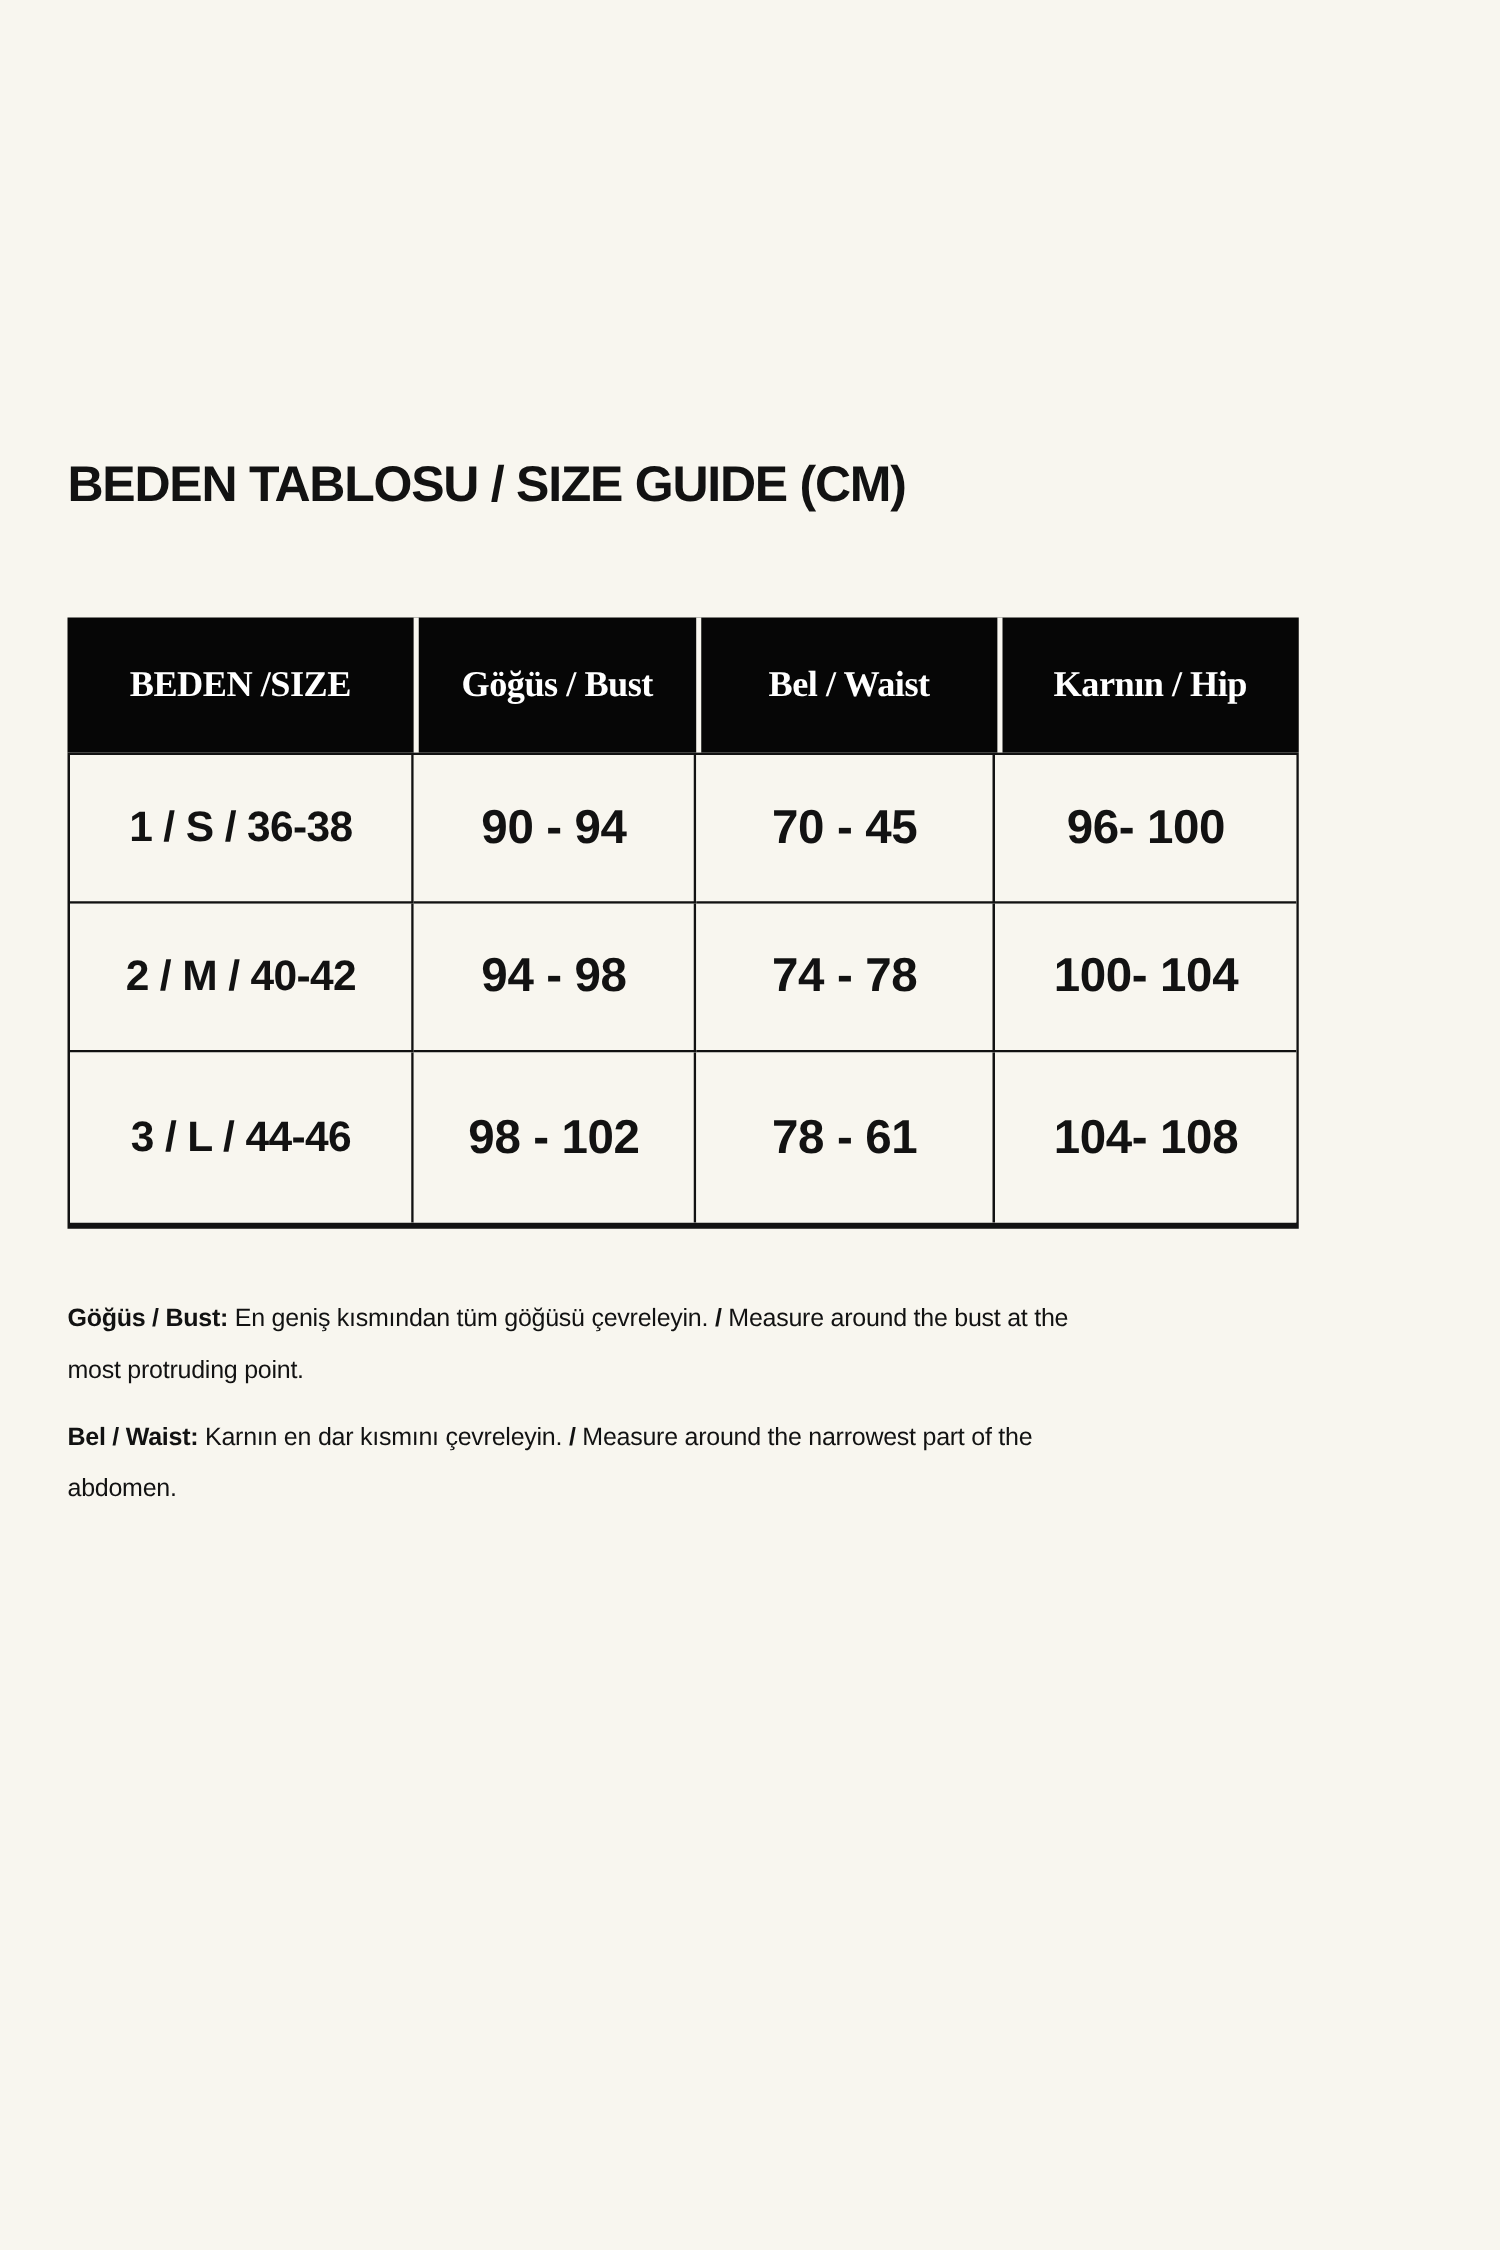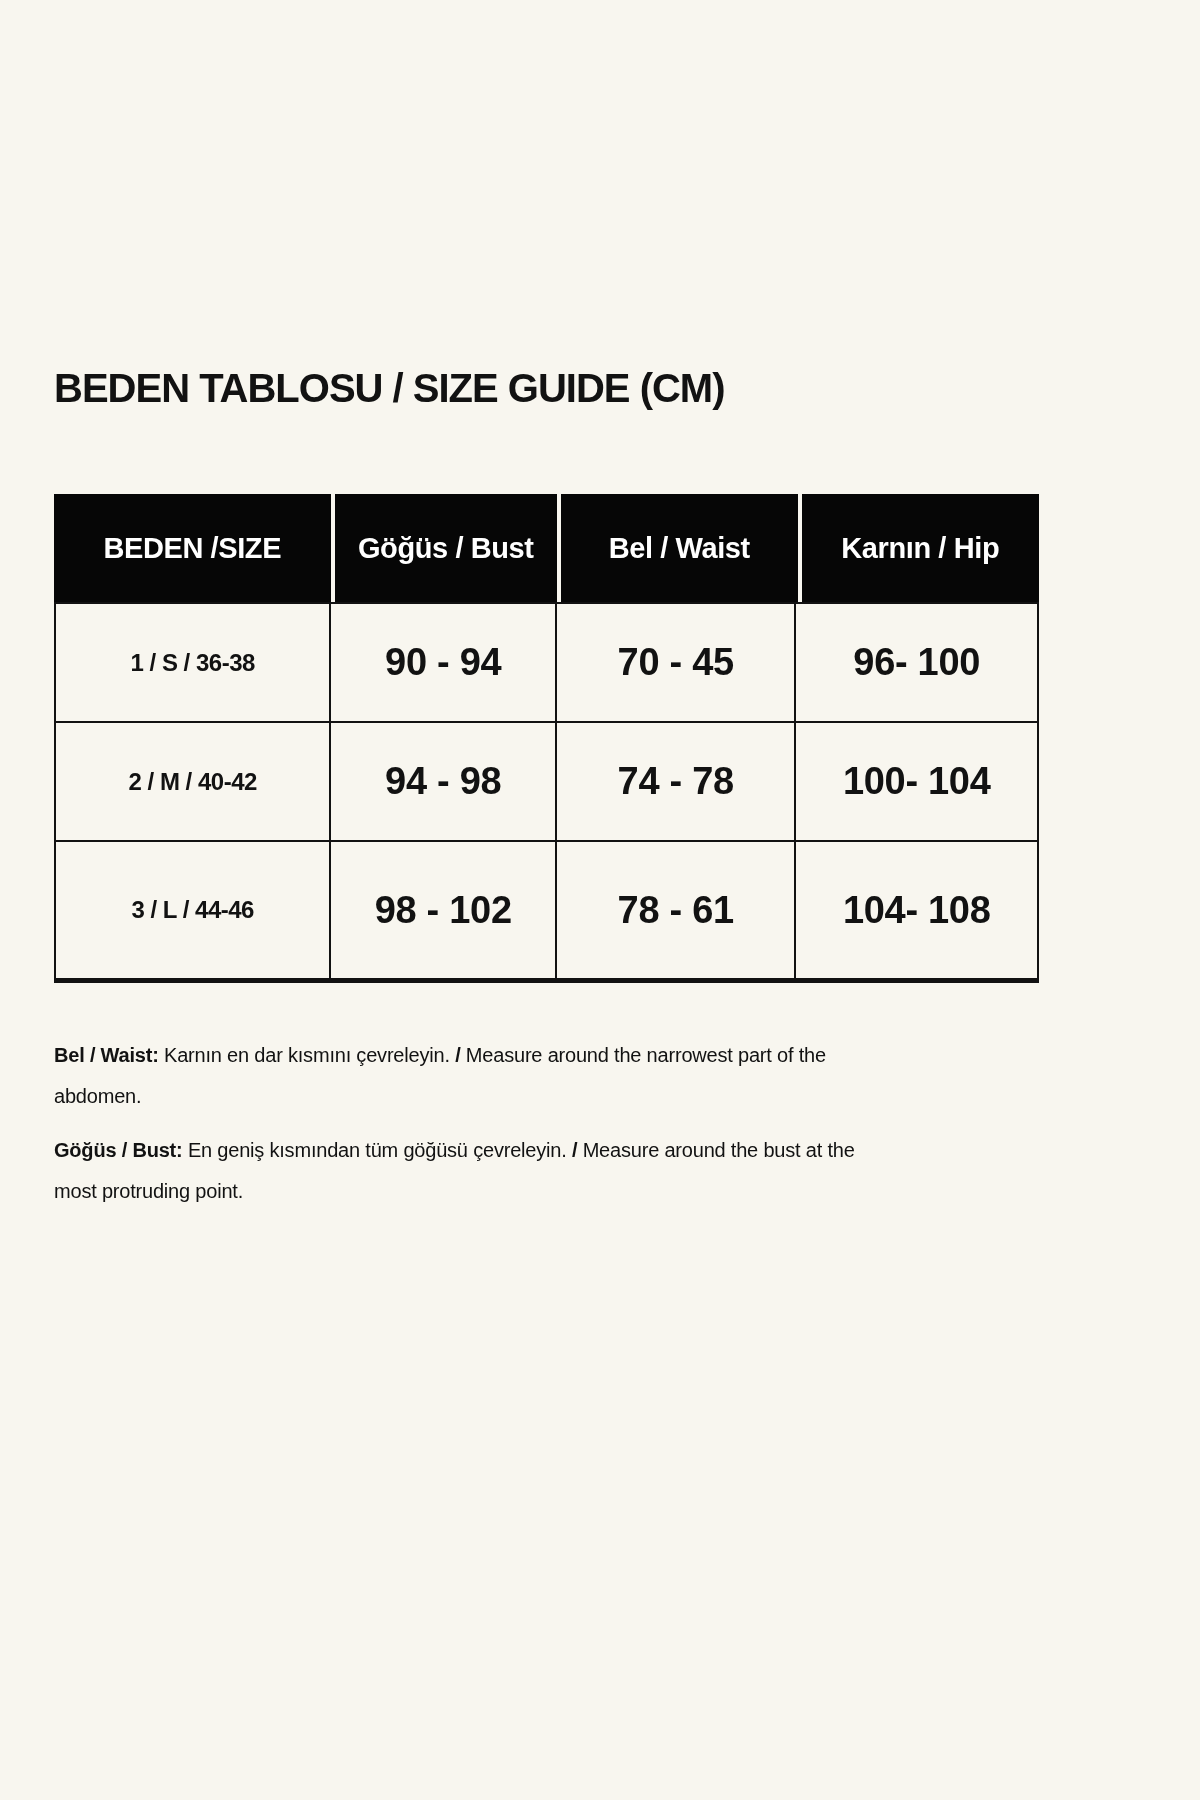--- a/index.html
+++ b/index.html
@@ -47,20 +47,21 @@
   }
   .hcell {
     background: var(--header-bg);
     color: var(--header-text);
     display: flex;
     align-items: center;
     justify-content: center;
     font-size: 29px;
     font-weight: 700;
     letter-spacing: -0.4px;
+    font-family: Liberation Serif, serif;
   }
   .hcell + .hcell {
     border-left: 4px solid var(--bg);
   }
   .tbody {
     border: 2px solid var(--border);
     border-bottom-width: 5px;
   }
   .trow {
     display: grid;
@@ -72,21 +73,21 @@
     align-items: center;
     justify-content: center;
     border-right: 2px solid var(--border);
     border-bottom: 2px solid var(--border);
     font-size: 38px;
     font-weight: 700;
     letter-spacing: -0.3px;
     background: var(--bg);
   }
   .tcell.size-col {
-    font-size: 24px;
+    font-size: 34px;
     font-weight: 700;
     letter-spacing: -0.5px;
   }
   .trow .tcell:last-child { border-right: none; }
   .trow:last-child .tcell { border-bottom: none; height: 136px; }
   
   .notes {
     margin-top: 52px;
     width: 900px;
     font-size: 20px;
@@ -143,26 +144,26 @@
         <div class="tcell">98 - 102</div>
         <div class="tcell">78 - 61</div>
         <div class="tcell">104- 108</div>
       </div>
 
     </div>
   </div>
 
   <div class="notes">
 
+    <p class="note"><b>Göğüs / Bust:</b>
+      <span>En geniş kısmından tüm göğüsü çevreleyin.</span>
+      <b>/</b>
+      <span>Measure around the bust at the</span><br><span>most protruding point.</span></p>
+
     <p class="note"><b>Bel / Waist:</b>
       <span>Karnın en dar kısmını çevreleyin.</span>
       <b>/</b>
       <span>Measure around the narrowest part of the</span><br><span>abdomen.</span></p>
-
-    <p class="note"><b>Göğüs / Bust:</b>
-      <span>En geniş kısmından tüm göğüsü çevreleyin.</span>
-      <b>/</b>
-      <span>Measure around the bust at the</span><br><span>most protruding point.</span></p>
 
 
   </div>
 
 </div>
 
 </body></html>

